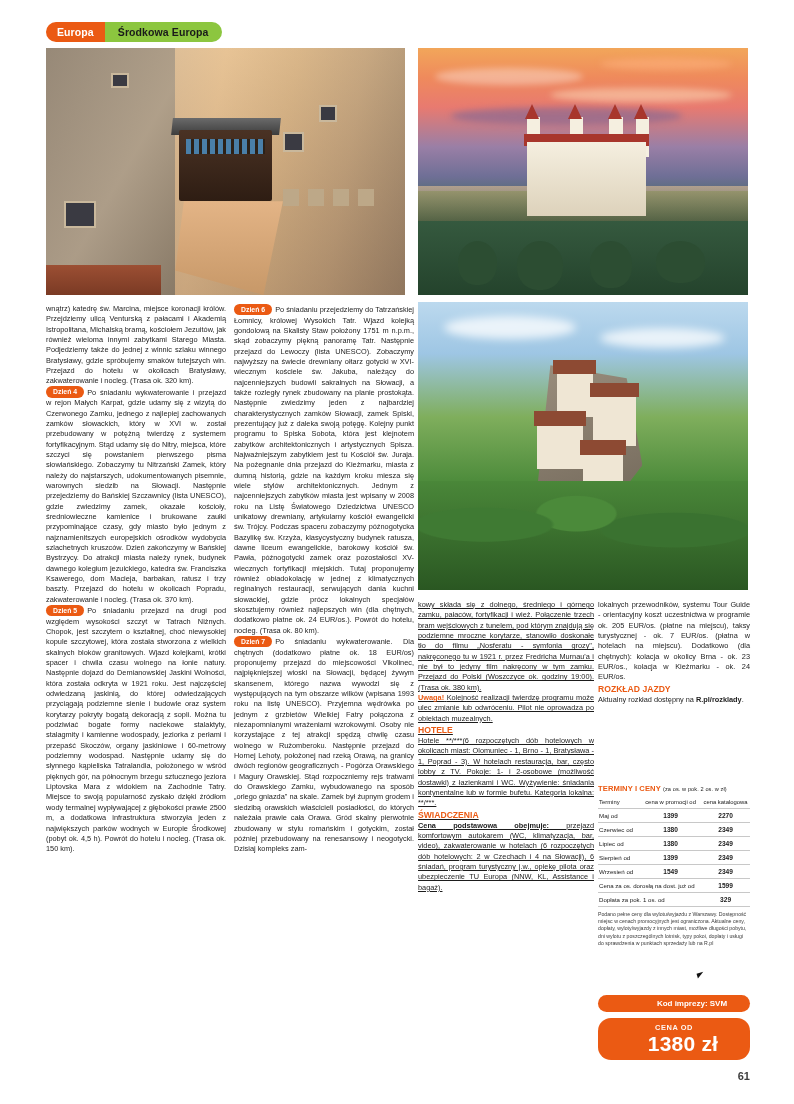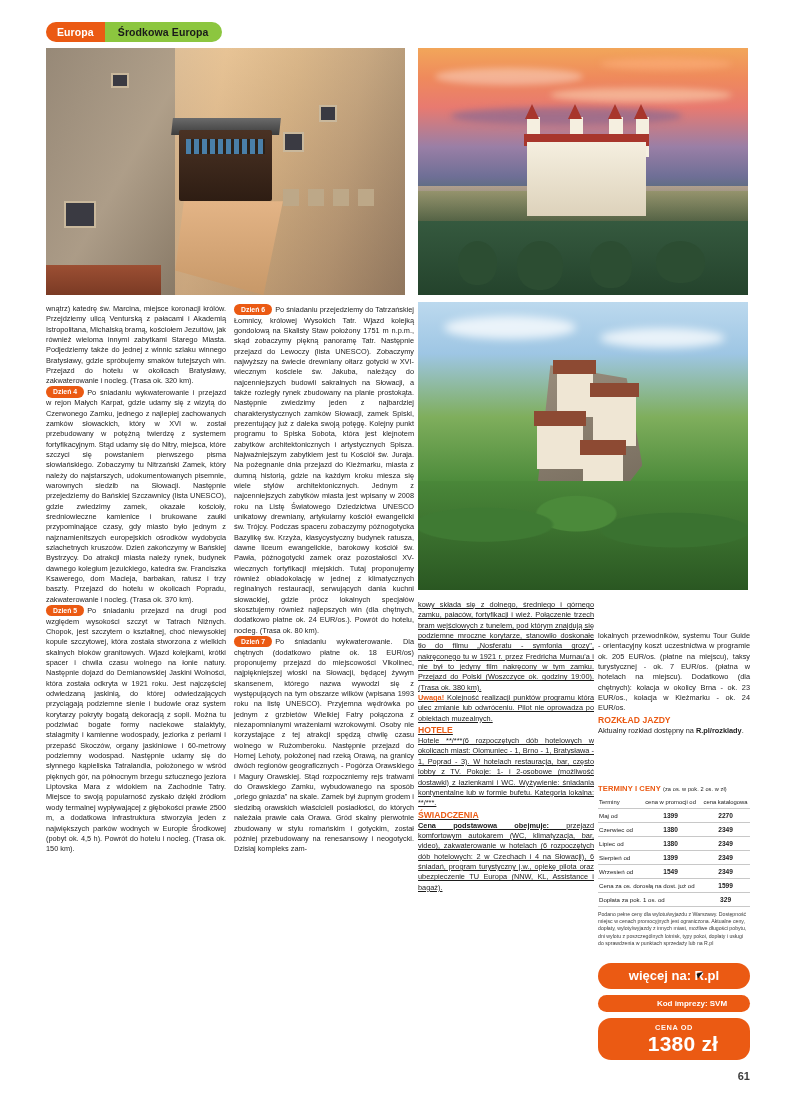--- a/index.html
+++ b/index.html
@@ -75,21 +75,21 @@
                     radial-gradient(ellipse at 78% 45%, #3a7230 0 20%, transparent 21%),
                     linear-gradient(180deg,#4a8739,#2a5722); }
 
   
   .col { position: absolute; font-size: 7.35px; line-height: 10.35px;
          text-align: justify; color: #1d1d1d; }
   .col p { margin: 0; text-indent: 0; }
   .col-1 { left: 46px;  top: 304px; width: 180px; }
   .col-2 { left: 234px; top: 304px; width: 180px; }
   .col-3 { left: 418px; top: 600px; width: 176px; text-decoration: underline; }
-  .col-4 { left: 598px; top: 600px; width: 152px; margin-top: 31px; }
+  .col-4 { left: 598px; top: 600px; width: 152px; }
 
   .daytag { display: inline-block; background: #eb5a13; color: #fff;
             border-radius: 8px; padding: 1px 7px 1.5px; font-size: 6.9px;
             font-weight: bold; line-height: 9px; margin-right: 3px;
             position: relative; top: -0.5px; }
   .sec-head { color: #eb5a13; font-weight: bold; font-size: 8.6px;
               line-height: 12px; margin: 2px 0 0; }
   .b { font-weight: bold; }
   .orangeword { color:#eb5a13; font-weight:bold; }
 
@@ -201,21 +201,21 @@
     <p><span class="daytag">Dzień 5</span><span>Po śniadaniu przejazd na drugi pod względem wysokości szczyt w Tatrach Niżnych. Chopok, jest szczytem o kształtnej, choć niewysokiej kopule szczytowej, która została stworzona z wielkich skalnych bloków granitowych. Wjazd kolejkami, krótki spacer i chwila czasu wolnego na łonie natury. Następnie dojazd do Demianowskiej Jaskini Wolności, która została odkryta w 1921 roku. Jest najczęściej odwiedzaną jaskinią, do której odwiedzających przyciągają podziemne sienie i budowle oraz system korytarzy pokryty bogatą dekoracją z sopli. Można tu podziwiać bogate formy naciekowe stalaktyty, stalagmity i kamienne wodospady, jeziorka z perłami i przepaść Skoczów, organy jaskiniowe i 60-metrowy podziemny wodospad. Następnie udamy się do słynnego kąpieliska Tatralandia, położonego w wśród pięknych gór, na północnym brzegu sztucznego jeziora Liptovska Mara z widokiem na Zachodnie Tatry. Miejsce to swoją popularność zyskało dzięki źródłom wody termalnej wypływającej z głębokości prawie 2500 m, a dodatkowa infrastruktura stworzyła jeden z największych parków wodnych w Europie Środkowej (pobyt ok. 4,5 h). Powrót do hotelu i nocleg. (Trasa ok. 150 km).</span></p>
   </div>
 
   <div class="col col-2">
     <p><span class="daytag">Dzień 6</span><span>Po śniadaniu przejedziemy do Tatrzańskiej Łomnicy, królowej Wysokich Tatr. Wjazd kolejką gondolową na Skalisty Staw położony 1751 m n.p.m., skąd zobaczymy piękną panoramę Tatr. Następnie przejazd do Lewoczy (lista UNESCO). Zobaczymy najwyższy na świecie drewniany ołtarz gotycki w XVI-wiecznym kościele św. Jakuba, należący do najcenniejszych budowli sakralnych na Słowacji, a także rozległy rynek zbudowany na planie prostokąta. Następnie zwiedzimy jeden z najbardziej charakterystycznych zamków Słowacji, zamek Spiski, prezentujący już z daleka swoją potęgę. Kolejny punkt programu to Spiska Sobota, która jest klejnotem zabytków architektonicznych i artystycznych Spisza. Najważniejszym zabytkiem jest tu Kościół św. Juraja. Na pożegnanie dnia przejazd do Kieżmarku, miasta z dumną historią, gdzie na każdym kroku miesza się wiele stylów architektonicznych. Jednym z najcenniejszych zabytków miasta jest wpisany w 2008 roku na Listę Światowego Dziedzictwa UNESCO unikatowy drewniany, artykularny kościół ewangelicki św. Trójcy. Podczas spaceru zobaczymy późnogotycka Bazylikę św. Krzyża, klasycystyczny budynek ratusza, dawne liceum ewangelickie, barokowy kościół św. Pawła, późnogotycki zamek oraz pozostałości XV-wiecznych fortyfikacji miejskich. Tutaj proponujemy również obiadokolację w jednej z klimatycznych reginalnych restauracji, serwujących dania kuchni słowackiej, gdzie prócz lokalnych specjałów skosztujemy również najlepszych win (dla chętnych, dodatkowo płatne ok. 24 EUR/os.). Powrót do hotelu, nocleg. (Trasa ok. 80 km).</span></p>
     <p><span class="daytag">Dzień 7</span><span>Po śniadaniu wykwaterowanie. Dla chętnych (dodatkowo płatne ok. 18 EUR/os) proponujemy przejazd do miejscowości Vlkolinec, najpiękniejszej wioski na Słowacji, będącej żywym skansenem, którego nazwa wywodzi się z występujących na tym obszarze wilków (wpisana 1993 roku na listę UNESCO). Przyjemna wędrówka po jednym z grzbietów Wielkiej Fatry połączona z niezapomnianymi wrażeniami wzrokowymi. Osoby nie korzystające z tej atrakcji spędzą chwilę czasu wolnego w Rużomberoku. Następnie przejazd do Hornej Lehoty, położonej nad rzeką Orawą, na granicy dwóch regionów geograficznych - Pogórza Orawskiego i Magury Orawskiej. Stąd rozpoczniemy rejs tratwami do Orawskiego Zamku, wybudowanego na sposób „orlego gniazda" na skale. Zamek był żupnym grodem i siedzibą orawskich właścicieli posiadłości, do których należała prawie cała Orawa. Gród skalny pierwotnie zbudowany w stylu romańskim i gotyckim, został później przebudowany na renesansowy i neogotycki. Dzisiaj kompleks zam-</span></p>
   </div>
 
   <div class="col col-3">
     <p>kowy składa się z dolnego, średniego i górnego zamku, pałaców, fortyfikacji i wież. Połączenie trzech bram wejściowych z tunelem, pod którym znajdują się podziemne mroczne korytarze, stanowiło doskonałe tło do filmu „Nosferatu - symfonia grozy", nakręconego tu w 1921 r. przez Fredricha Murnau'a i nie był to jedyny film nakręcony w tym zamku. Przejazd do Polski (Woszczyce ok. godziny 19:00). (Trasa ok. 380 km).</p>
-    <p><span class="orangeword">Uwaga!</span> <span>Kolejność realizacji punktów programu która ulec zmianie lub odwróceniu. Pilot nie oprowadza po obiektach muzealnych.</span></p>
+    <p><span class="orangeword">Uwaga!</span> <span>Kolejność realizacji twierdzę programu może ulec zmianie lub odwróceniu. Pilot nie oprowadza po obiektach muzealnych.</span></p>
     <p class="sec-head">HOTELE</p>
     <p>Hotele **/***(6 rozpoczętych dób hotelowych w okolicach miast: Olomuniec - 1, Brno - 1, Bratysława - 1, Poprad - 3). W hotelach restauracja, bar, często lobby z TV. Pokoje: 1- i 2-osobowe (możliwość dostawki) z łazienkami i WC. Wyżywienie: śniadania kontynentalne lub w formie bufetu. Kategoria lokalna: **/***.</p>
     <p class="sec-head">ŚWIADCZENIA</p>
     <p><span class="b">Cena podstawowa obejmuje:</span> <span>przejazd komfortowym autokarem (WC, klimatyzacja, bar, video), zakwaterowanie w hotelach (6 rozpoczętych dób hotelowych: 2 w Czechach i 4 na Słowacji), 6 śniadań, program turystyczny j.w., opiekę pilota oraz ubezpieczenie TU Europa (NNW, KL, Assistance i bagaż).</span></p>
   </div>
 
   <div class="col col-4">
     <p>lokalnych przewodników, systemu Tour Guide - orientacyjny koszt uczestnictwa w programie ok. 205 EUR/os. (płatne na miejscu), taksy turystycznej - ok. 7 EUR/os. (płatna w hotelach na miejscu). Dodatkowo (dla chętnych): kolacja w okolicy Brna - ok. 23 EUR/os., kolacja w Kieżmarku - ok. 24 EUR/os.</p>
     <p class="sec-head">ROZKŁAD JAZDY</p>
     <p><span>Aktualny rozkład dostępny na </span><span class="b">R.pl/rozklady</span>.</p>
@@ -266,21 +266,20 @@
         </tr>
         <tr>
           <td class="span" colspan="2">Dopłata za pok. 1 os. od</td>
           <td class="spanv">329</td>
         </tr>
       </tbody>
     </table>
     <div class="fineprint">Podano pełne ceny dla wylotu/wyjazdu z Warszawy. Dostępność miejsc w cenach promocyjnych jest ograniczona. Aktualne ceny, dopłaty, wyloty/wyjazdy z innych miast, możliwe długości pobytu, dni wylotu z poszczególnych lotnisk, typy pokoi, dopłaty i usługi do sprawdzenia w punktach sprzedaży lub na R.pl</div>
   </div>
 
-  <div class="cta cta-1">więcej na: R.pl</div>
   <div class="cursor"></div>
   <div class="cta cta-2">Kod imprezy: SVM</div>
   <div class="cta cta-3">
     <div class="lbl">CENA OD</div>
     <div class="amt">1380 zł</div>
   </div>
 
   <div class="pageno">61</div>
 </div>
 

